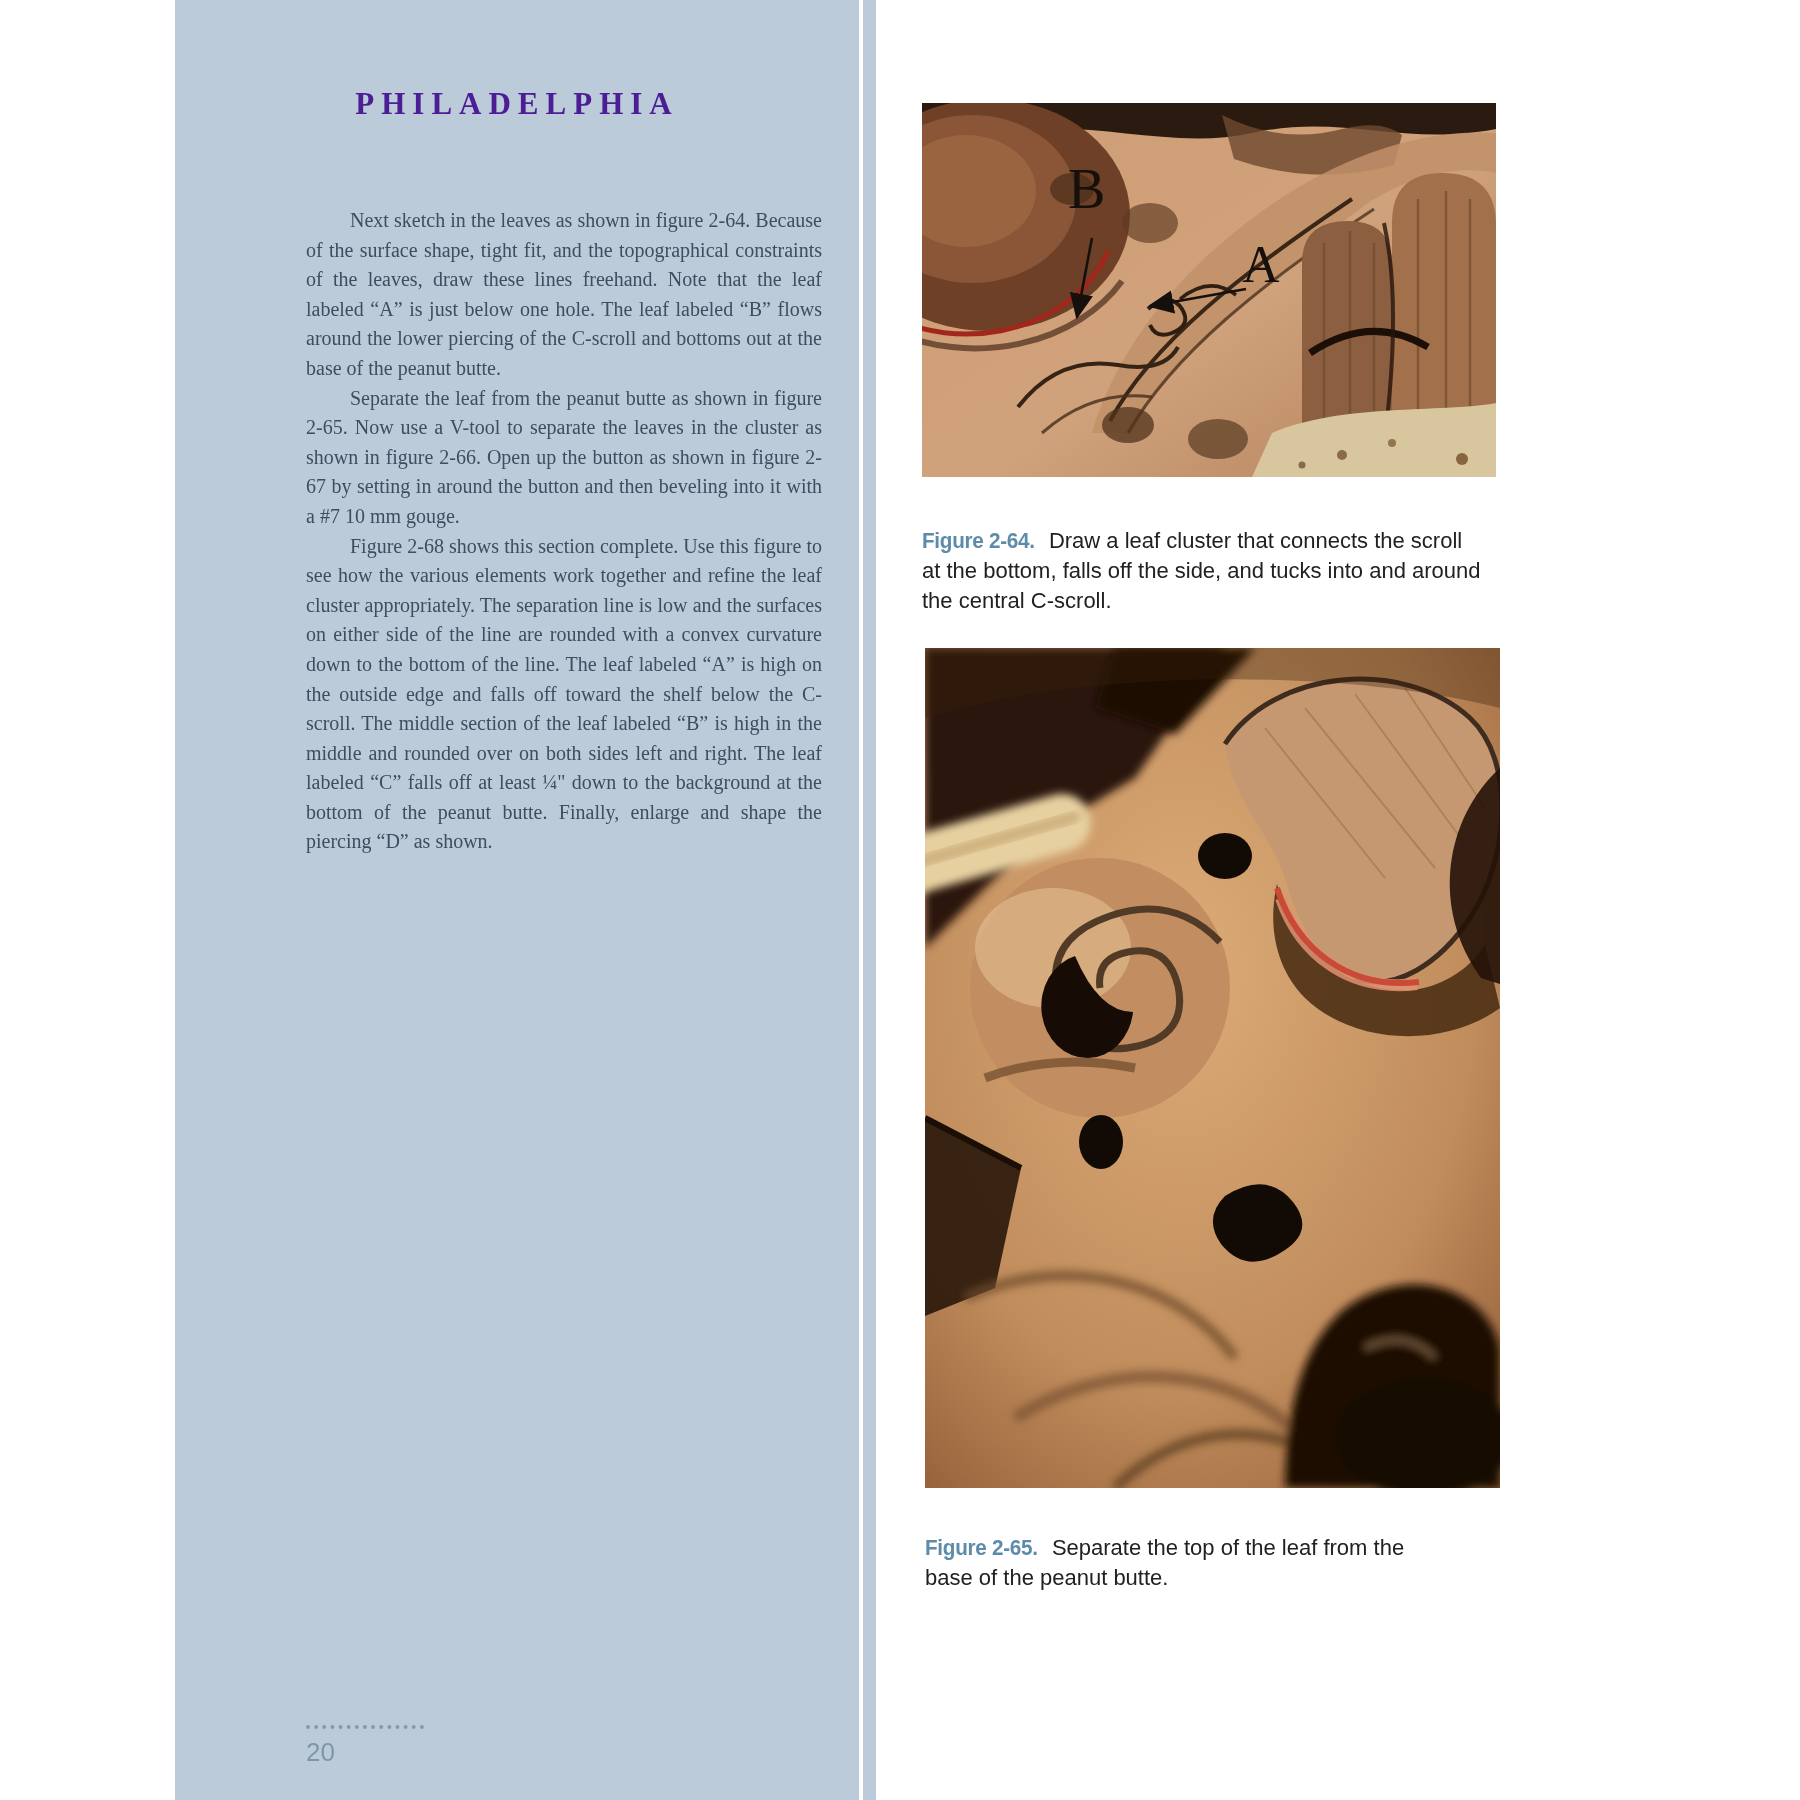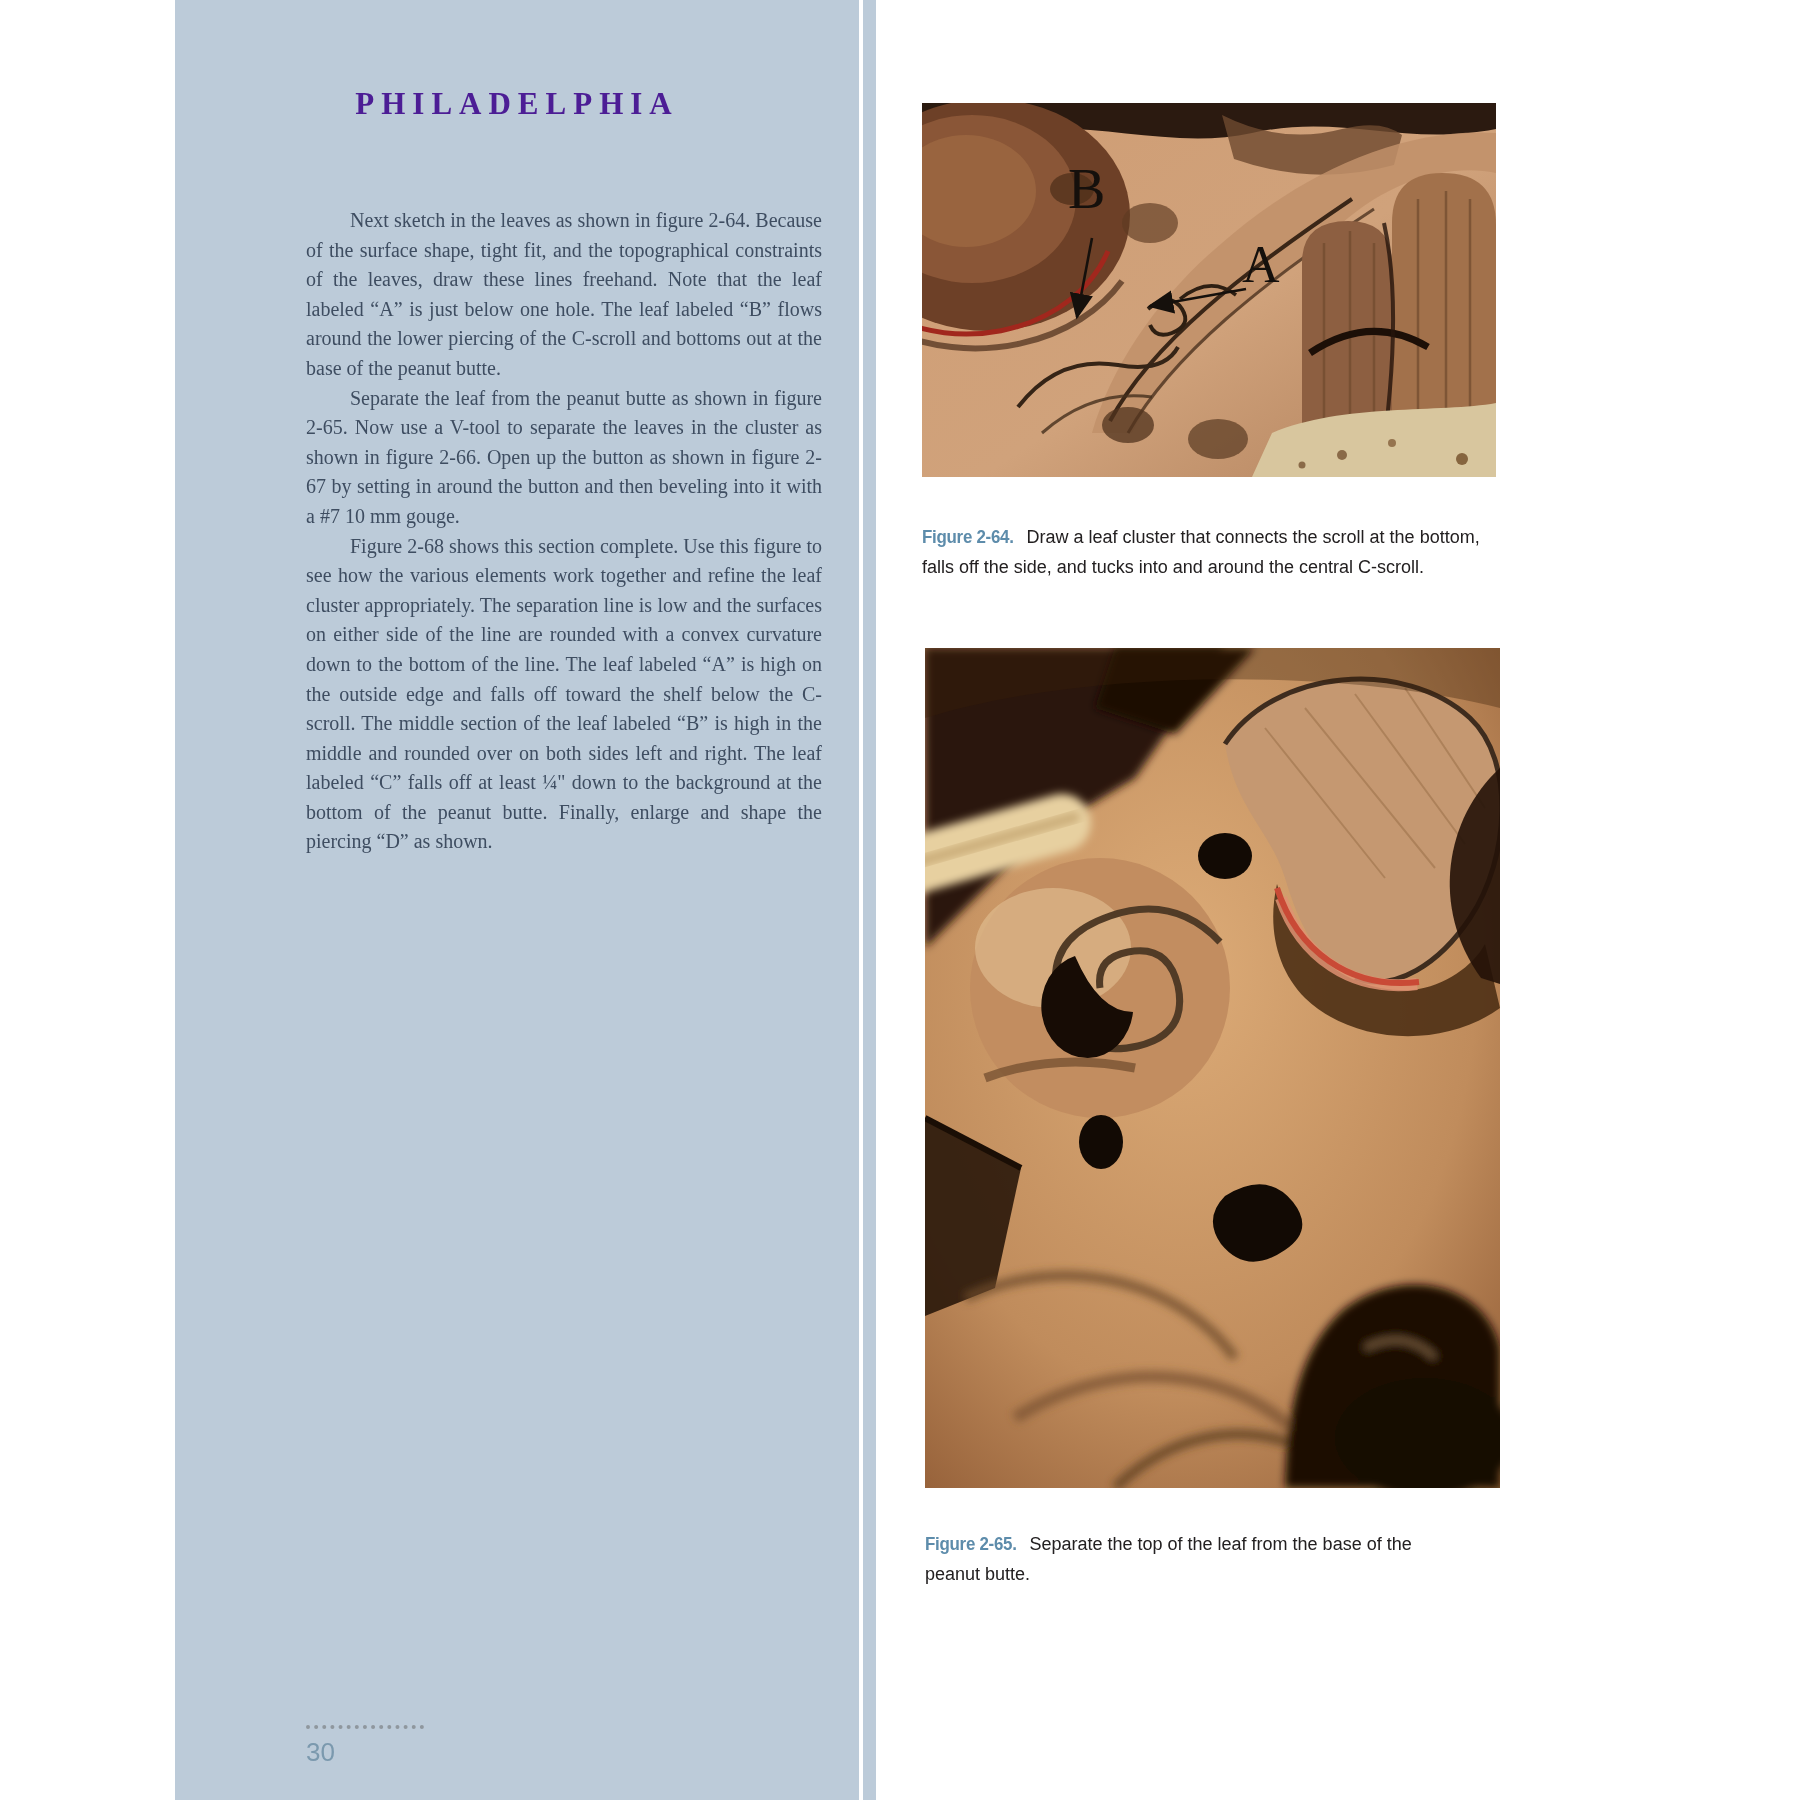--- a/index.html
+++ b/index.html
@@ -25,21 +25,21 @@
   .photo{position:absolute;background:#b98a63;box-shadow:0 0 0 1px #e4e7ea inset;}
   .photo svg{display:block;}
   .photo1{left:922px;top:103px;width:574px;height:374px;}
   .photo2{left:925px;top:648px;width:575px;height:840px;}
 
   .ann{position:absolute;color:#15100c;font-family:"Liberation Serif",serif;
        font-size:56px;line-height:1;}
   .ann-b{left:146px;top:58px;}
   .ann-a{left:320px;top:136px;font-size:52px;}
 
-  .caption{position:absolute;font-family:"Liberation Sans",sans-serif;font-size:18px;
+  .caption{position:absolute;font-family:"Liberation Sans",sans-serif;font-size:22px;
            line-height:30px;color:#232021;}
   .caption1{left:922px;top:504px;width:560px;}
   .caption2{left:925px;top:1511px;width:520px;}
   .cap-lbl{color:#5d8cab;font-weight:bold;display:inline-block;transform:scaleX(.94);
            transform-origin:left;letter-spacing:-0.3px;}
   .cap-txt{margin-left:7px;}
 </style>
 </head>
 <body>
 
@@ -52,21 +52,21 @@
     <div>PHILADELPHIA</div>
   </div>
 
   <div class="bodytext">
     <p>Next sketch in the leaves as shown in figure 2-64. Because of the surface shape, tight fit, and the topographical constraints of the leaves, draw these lines freehand. Note that the leaf labeled “A” is just below one hole. The leaf labeled “B” flows around the lower piercing of the C-scroll and bottoms out at the base of the peanut butte.</p>
     <p>Separate the leaf from the peanut butte as shown in figure 2-65. Now use a V-tool to separate the leaves in the cluster as shown in figure 2-66. Open up the button as shown in figure 2-67 by setting in around the button and then beveling into it with a #7 10 mm gouge.</p>
     <p>Figure 2-68 shows this section complete. Use this figure to see how the various elements work together and refine the leaf cluster appropriately. The separation line is low and the surfaces on either side of the line are rounded with a convex curvature down to the bottom of the line. The leaf labeled “A” is high on the outside edge and falls off toward the shelf below the C-scroll. The middle section of the leaf labeled “B” is high in the middle and rounded over on both sides left and right. The leaf labeled “C” falls off at least ¼" down to the background at the bottom of the peanut butte. Finally, enlarge and shape the piercing “D” as shown.</p>
   </div>
 
   <div class="dotrule"></div>
-  <div class="pagenum">30</div>
+  <div class="pagenum">20</div>
 
   <div class="photo photo1">
     <svg width="574" height="374" viewBox="0 0 574 374">
       <defs>
         <linearGradient id="bg1" x1="0" y1="0" x2="1" y2="1">
           <stop offset="0" stop-color="#cf9d74"></stop>
             <stop offset=".55" stop-color="#d0a27b"></stop>
           <stop offset="1" stop-color="#b1815c"></stop>
         </linearGradient>
         <marker id="ah" markerWidth="11" markerHeight="9" refX="9" refY="4.5" orient="auto">

